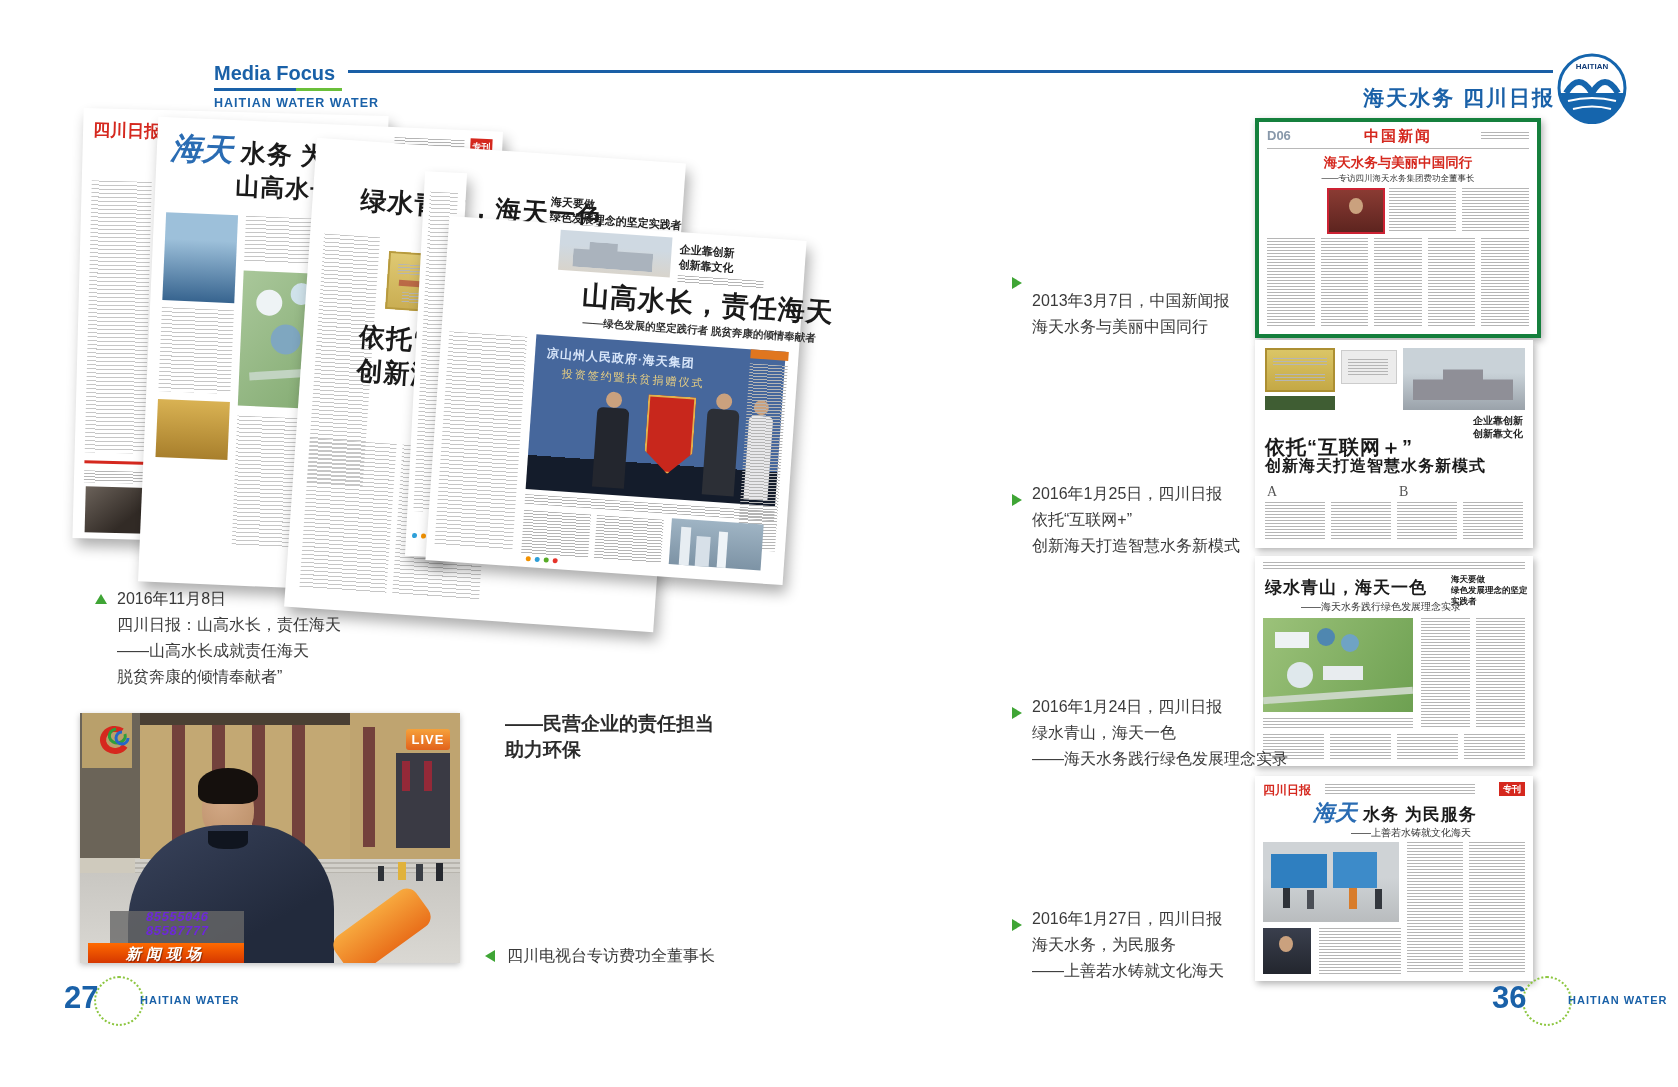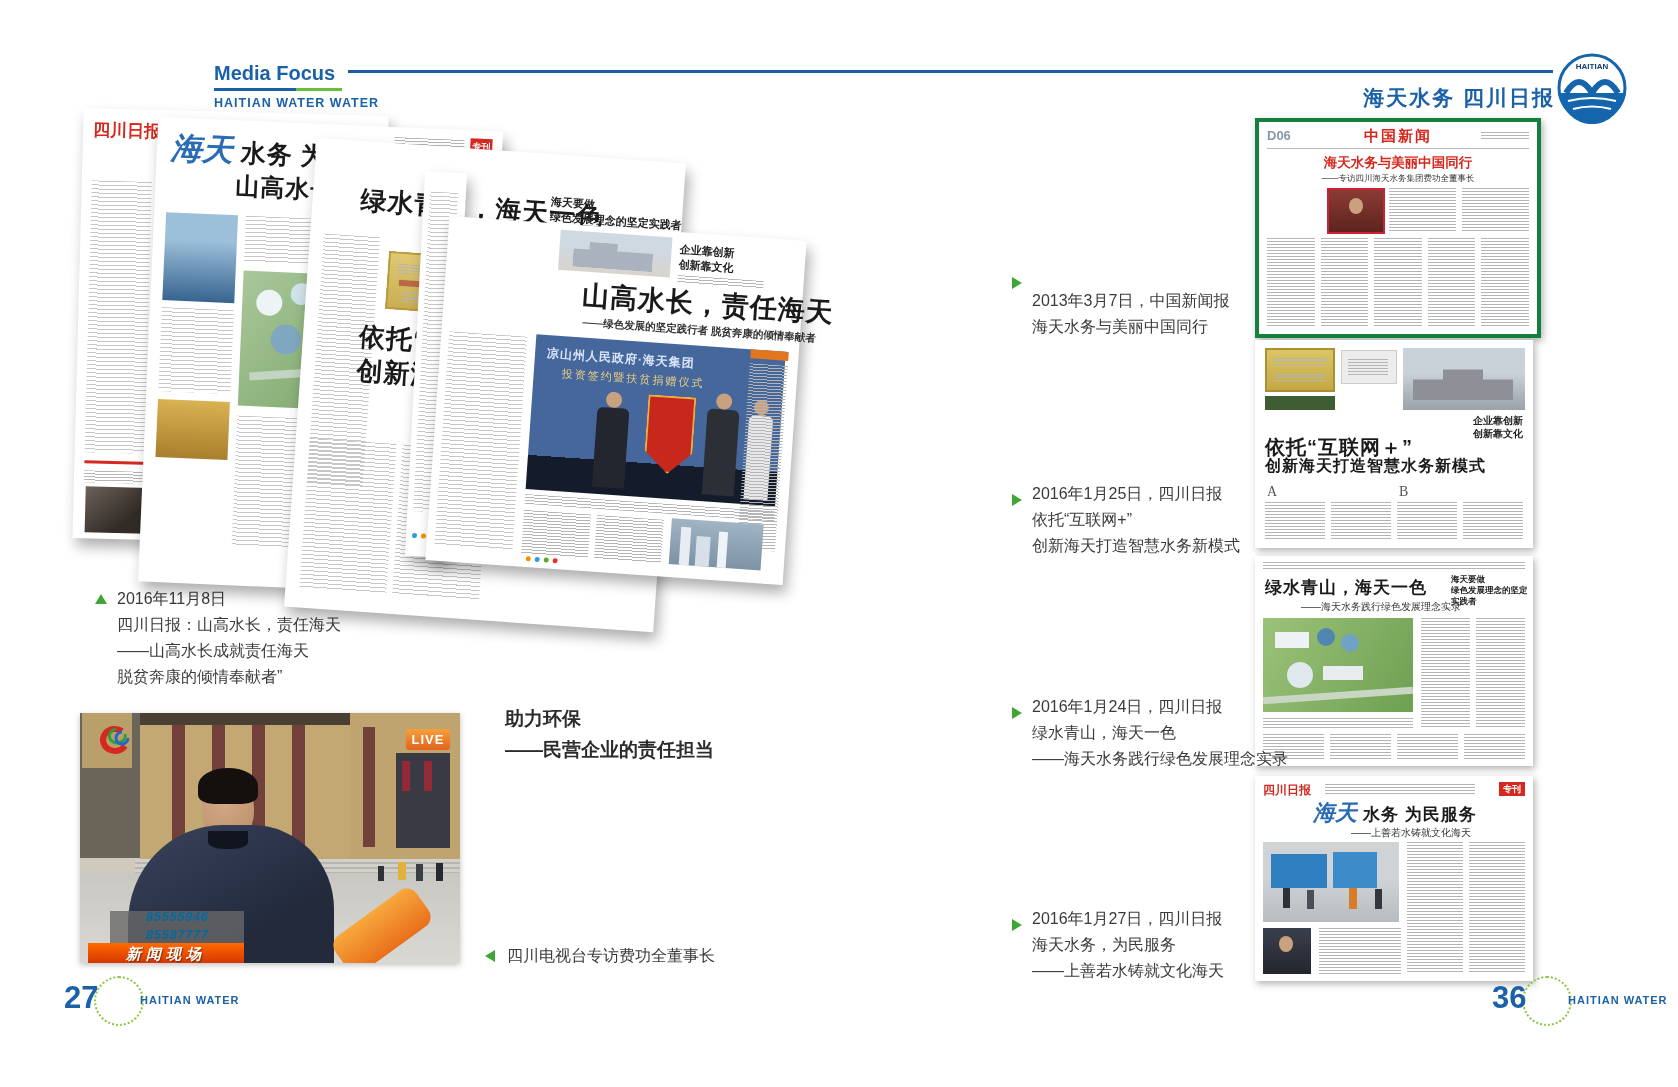--- a/index.html
+++ b/index.html
@@ -218,31 +218,31 @@
     <div class="abs" style="left:12px;top:12px;z-index:4;">
       <svg width="52" height="34" viewBox="0 0 52 34">
         <path d="M30,6 A12,11 0 1 0 33,21" fill="none" stroke="#d6281e" stroke-width="6"></path>
         <path d="M33,9 A8,7 0 1 1 24,4" fill="none" stroke="#2e9e3a" stroke-width="3"></path>
         <path d="M36,13 A6,6 0 1 1 30,7" fill="none" stroke="#2467c9" stroke-width="3"></path>
       </svg>
     </div>
 
     <div class="abs" style="left:326px;top:16px;width:44px;height:21px;background:linear-gradient(#f6a13a,#e2621c);border-radius:3px;display:flex;align-items:center;justify-content:center;color:#fff;font-size:13px;font-weight:800;letter-spacing:1px;z-index:4;">LIVE</div>
 
-    <div class="abs" style="left:30px;top:198px;width:134px;height:32px;background:rgba(104,104,104,.8);display:flex;flex-direction:column;align-items:center;justify-content:space-between;z-index:4;font-family:'Liberation Mono',monospace;font-style:italic;font-weight:700;color:#0369a1;font-size:13px;line-height:14px;">
+    <div class="abs" style="left:30px;top:198px;width:134px;height:32px;background:rgba(104,104,104,.8);display:flex;flex-direction:column;align-items:center;justify-content:flex-start;z-index:4;font-family:'Liberation Mono',monospace;font-style:italic;font-weight:700;color:#6d28d9;font-size:13px;line-height:14px;">
       <div>85555046</div>
       <div>85587777</div>
     </div>
 
     <div class="abs" style="left:8px;top:230px;width:156px;height:23px;background:linear-gradient(#ff6a00,#cf2f00);display:flex;align-items:center;justify-content:center;color:#fff;font-size:15px;font-weight:800;font-style:italic;letter-spacing:5px;z-index:4;text-shadow:1px 1px 1px rgba(0,0,0,.4);">新闻现场</div>
   </div>
 
   <div class="abs" style="left:505px;top:706px;width:290px;">
+    <div style="font-size:19px;font-weight:800;color:#2b2b2b;margin-top:5px;">——民营企业的责任担当</div>
     <div style="font-size:19px;font-weight:800;color:#2b2b2b;">助力环保</div>
-    <div style="font-size:19px;font-weight:800;color:#2b2b2b;margin-top:5px;">——民营企业的责任担当</div>
   </div>
 
   <div class="abs" style="left:485px;top:950px;">
     <div class="tri-left"></div>
   </div>
   <div class="abs cap" style="left:507px;top:943px;">四川电视台专访费功全董事长</div>
 
   <div class="clip" style="left:1255px;top:118px;width:278px;height:212px;border:4px solid #15803d;">
     <div class="abs" style="left:8px;top:6px;font-size:13px;font-weight:800;color:#8898aa;">D06</div>
     <div class="abs" style="left:0;top:5px;width:100%;text-align:center;font-size:15px;font-weight:800;color:#d5281e;font-family:'Liberation Serif',serif;letter-spacing:2px;">中国新闻</div>

